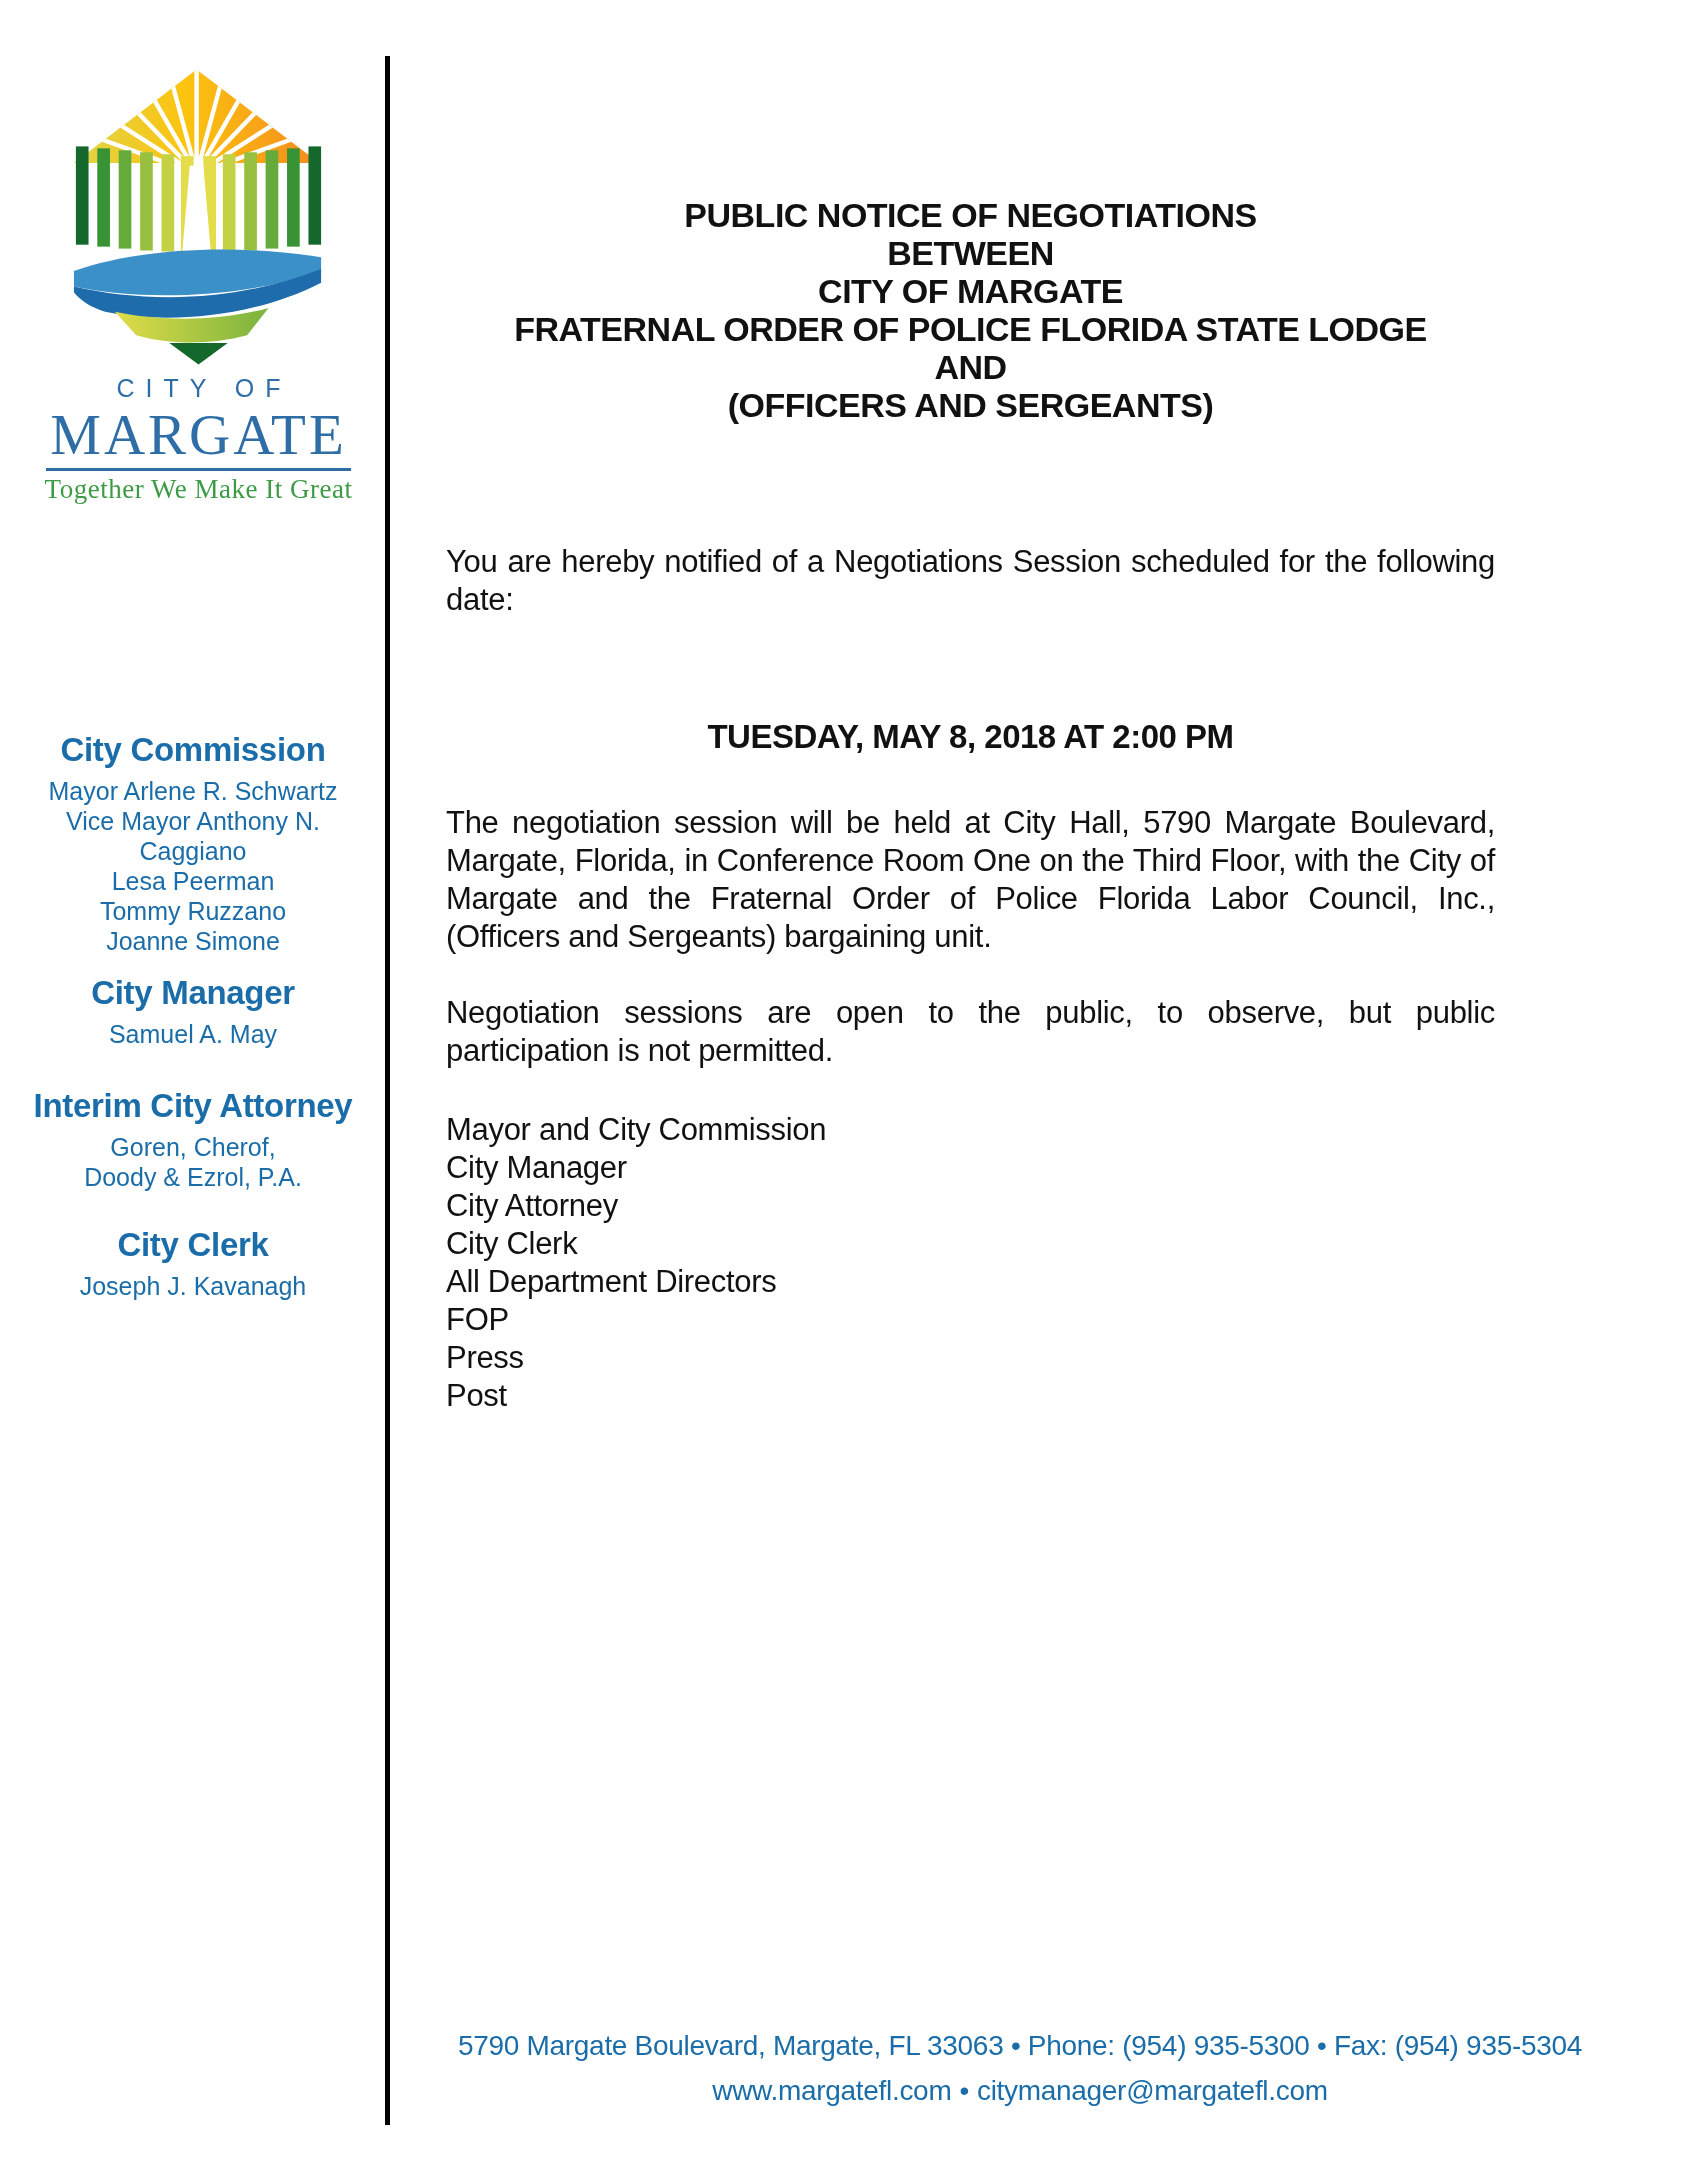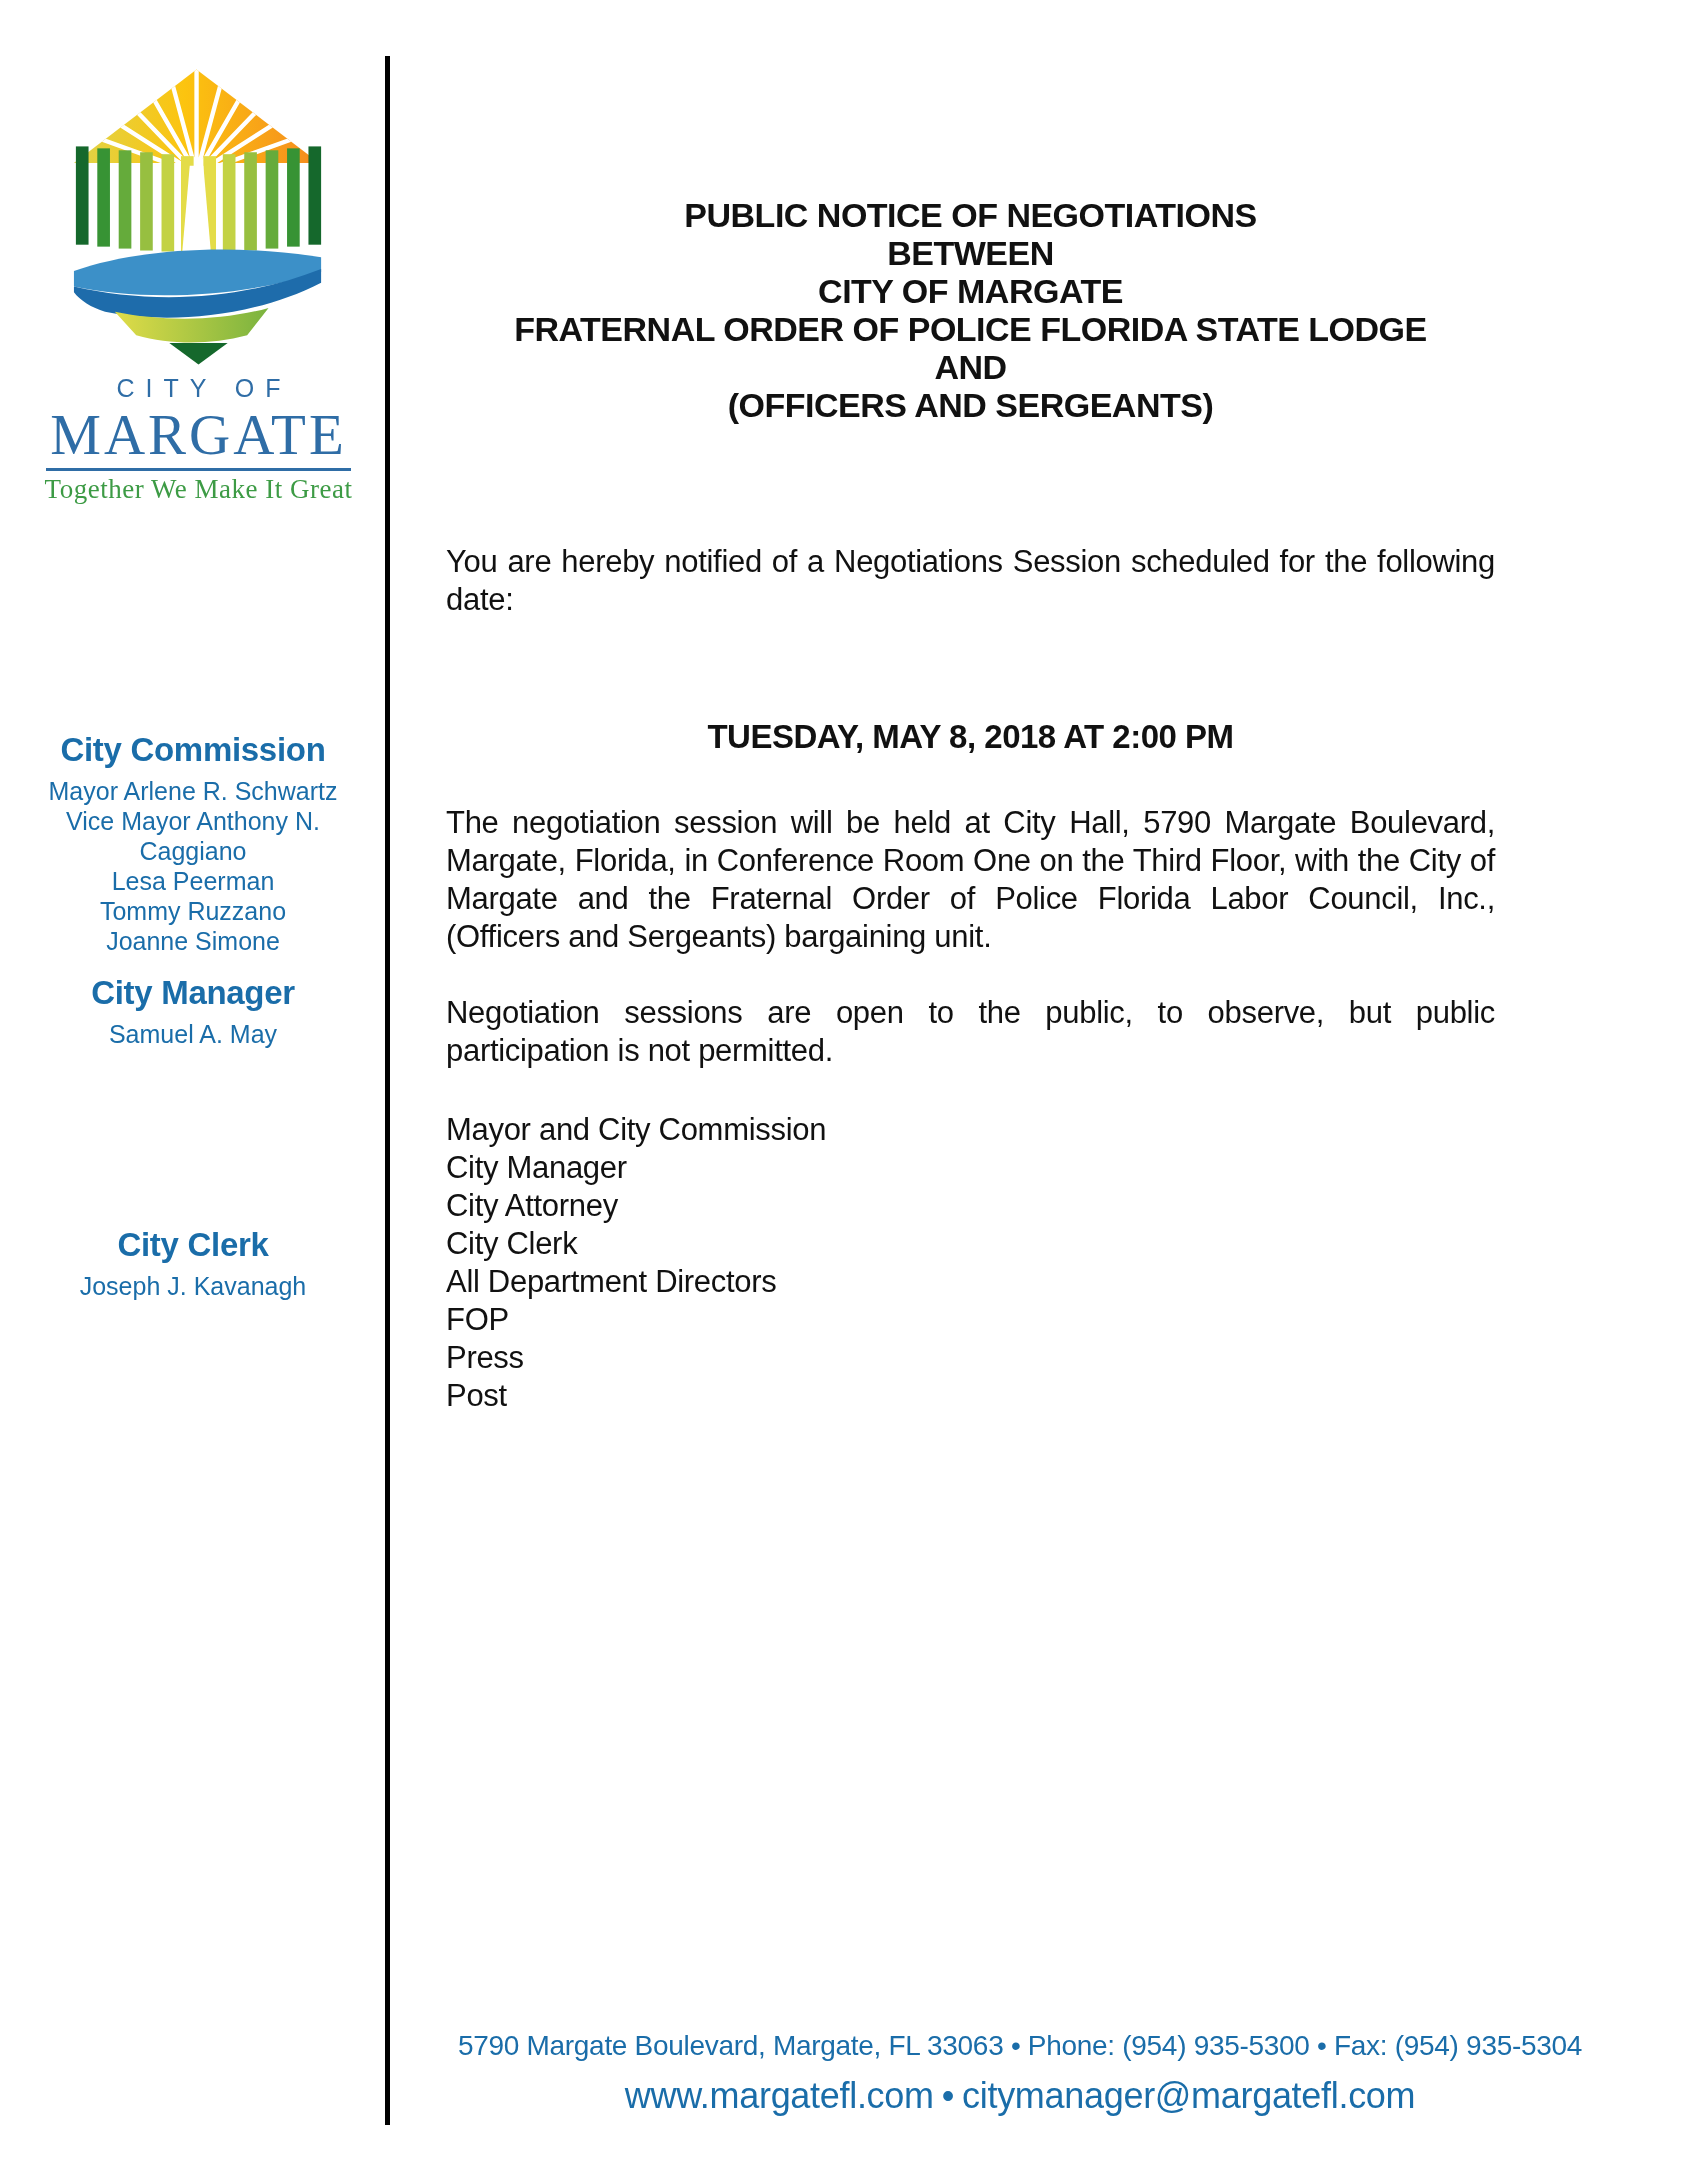--- a/index.html
+++ b/index.html
@@ -66,21 +66,21 @@
   .cc{
     position:absolute;left:0;top:1111px;width:1049px;display:flex;
     font-size:31px;line-height:38px;letter-spacing:-0.3px;color:#111;
   }
   .cc-label{width:51px;flex:0 0 51px;}
   .cc-items div{line-height:38px;}
   
   .footer{position:absolute;left:436px;top:2018px;width:1168px;text-align:center;color:#1a6da9;}
   .office{font-size:33px;font-weight:bold;letter-spacing:-0.3px;}
   .addr{margin-top:12px;font-size:28px;letter-spacing:-0.3px;white-space:nowrap;}
-  .web{margin-top:13px;font-size:36px;letter-spacing:-0.3px;}
+  .web{margin-top:13px;font-size:28px;letter-spacing:-0.3px;}
   .web .sep{padding:0 8px;}
 </style>
 </head>
 <body>
 
 <div class="page">
 
   <div class="divider"></div>
 
   <div class="logo">
@@ -154,20 +154,25 @@
     <div class="side-name">Lesa Peerman</div>
     <div class="side-name">Tommy Ruzzano</div>
     <div class="side-name">Joanne Simone</div>
   </section>
 
   <section class="side-sec s2">
     <h2>City Manager</h2>
     <div class="side-name">Samuel A. May</div>
   </section>
 
+  <section class="side-sec s3">
+    <h2>Interim City Attorney</h2>
+    <div class="side-name">Goren, Cherof,</div>
+    <div class="side-name">Doody &amp; Ezrol, P.A.</div>
+  </section>
 
   <section class="side-sec s4">
     <h2>City Clerk</h2>
     <div class="side-name">Joseph J. Kavanagh</div>
   </section>
 
   <main class="main">
     <header class="notice-title">
       <div>PUBLIC NOTICE OF NEGOTIATIONS</div>
       <div>BETWEEN</div>

